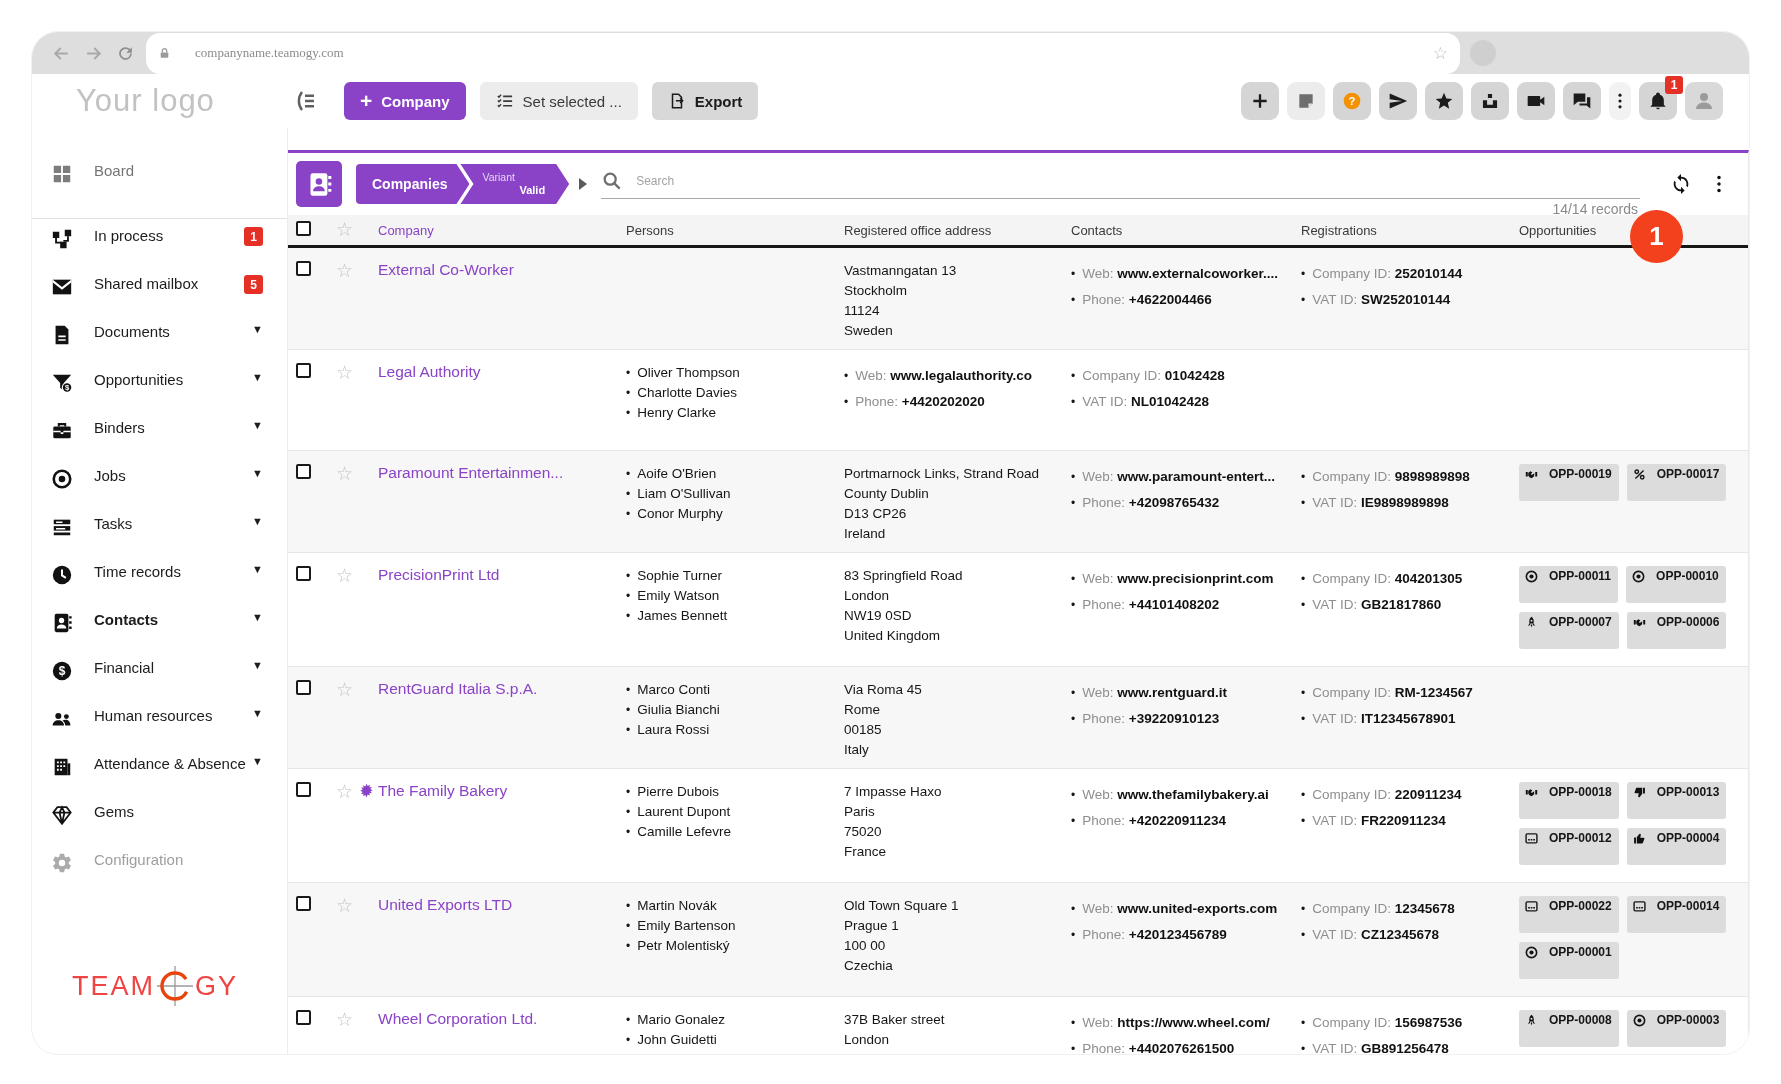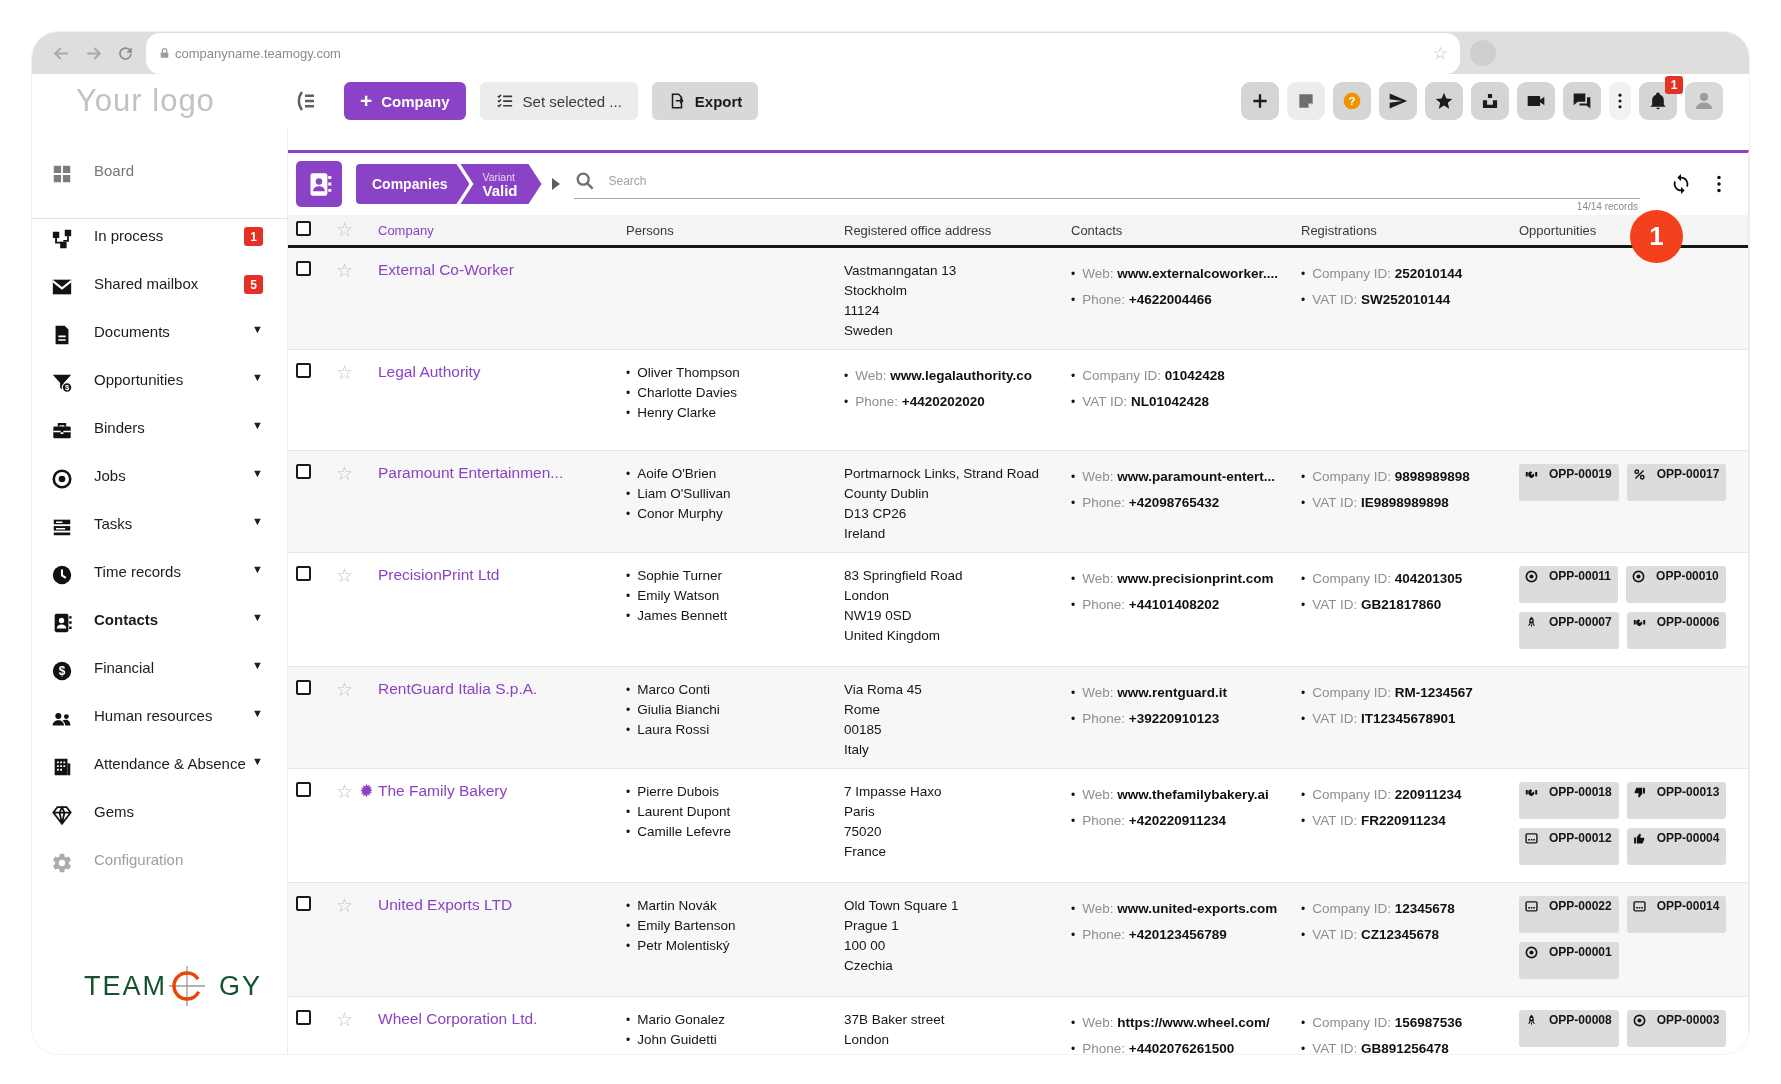--- a/index.html
+++ b/index.html
@@ -5,21 +5,21 @@
   * { box-sizing: border-box; }
   html,body { margin:0; padding:0; background:#fff; }
   body { width:1781px; height:1084px; position:relative; font-family:"Liberation Sans", sans-serif; overflow:hidden; }
   .window { position:absolute; left:32px; top:32px; width:1717px; height:1022px; border-radius:26px; overflow:hidden; background:#fff; box-shadow:0 0 0 1px #f1f1f1; }
 
   
   .chrome { height:42px; background:#DEDEDE; display:flex; align-items:center; padding:0 18px; gap:10px; }
   .nav-ic { width:22px; height:22px; display:flex; align-items:center; justify-content:center; color:#A9A9A9; }
   .nav-ic svg { width:19px; height:19px; }
   .nav-ic.reload { color:#8F8F8F; }
-  .url-pill { flex:1; max-width:1330px; height:41px; background:#fff; border-radius:14px; display:flex; align-items:center; padding:0 12px; gap:4px; }
+  .url-pill { flex:1; max-width:1330px; height:41px; background:#fff; border-radius:14px; display:flex; align-items:center; padding:0 12px; gap:24px;font-family:Liberation Serif, serif; }
   .url-pill .lock { color:#9B9B9B; display:flex; }
   .url-pill .lock svg { width:13px; height:13px; }
   .url-text { font-size:13px; color:#8C8C8C; flex:1; }
   .bm-star { color:#BDBDBD; font-size:17px; }
   .chrome-avatar { width:26px; height:26px; border-radius:50%; background:#CFCFCF; }
   .chrome-end { width:225px; }
 
   
   .app-header { height:54px; display:flex; align-items:center; padding:0 26px 0 44px; background:#fff; }
   .your-logo { width:212px; font-size:31px; font-weight:300; color:#C2C2C2; letter-spacing:1px; }
@@ -49,42 +49,42 @@
   .side-item .slabel { font-size:15px; color:#1c1c1c; }
   .side-item.active .slabel { font-weight:bold; }
   .side-item.muted .slabel { color:#757575; }
   .side-item.muted .sicon { color:#7d7d7d; }
   .side-item.disabled .slabel { color:#9E9E9E; }
   .side-item.disabled .sicon { color:#ABABAB; }
   .sbadge { margin-left:auto; min-width:19px; height:19px; padding:0 4px; background:var(--red); border-radius:3px; color:#fff; font-size:12px; font-weight:bold; display:flex; align-items:center; justify-content:center; }
   .schevron { margin-left:auto; font-size:11px; color:#1c1c1c; }
   .sdivider { border-top:1px solid #E1E1E1; margin:8px 0; }
   .teamogy { position:absolute; left:40px; bottom:46px; display:flex; align-items:center; color:#8F8F8F; }
-  .tm-txt { font-size:27px; letter-spacing:2px; color:#14532d; font-weight:400;margin-left:12px; }
+  .tm-txt { font-size:27px; letter-spacing:2px; color:#ef4444; font-weight:400; }
   .tm-o { position:relative; width:44px; height:44px; margin:0 -2px; }
   .tm-o svg { width:44px; height:44px; }
 
   
   .main { flex:1; position:relative; padding:22px 0 0 0; }
   .panel { border-top:3px solid var(--accent); border-right:1px solid #E9E9E9; height:100%; }
   .list-toolbar { height:62px; display:flex; align-items:center; padding:0 14px 0 8px; }
   .module-block { width:46px; height:46px; border-radius:5px; background:var(--accent); display:flex; align-items:center; justify-content:center; margin-right:14px; }
   .module-block svg { width:27px; height:27px; fill:#fff; }
   .crumb { background:var(--accent); color:#fff; height:40px; display:flex; flex-direction:column; justify-content:center; }
   .crumb1 { border-radius:4px 0 0 4px; padding:0 22px 0 16px; clip-path:polygon(0 0, calc(100% - 13px) 0, 100% 50%, calc(100% - 13px) 100%, 0 100%); font-size:14px; font-weight:bold; }
   .crumb2 { margin-left:-9px; padding:0 24px 0 22px; clip-path:polygon(0 0, calc(100% - 13px) 0, 100% 50%, calc(100% - 13px) 100%, 0 100%, 13px 50%); }
   .crumb2 .v-label { font-size:10.5px; color:rgba(255,255,255,.78); line-height:12px; }
-  .crumb2 .v-value { font-size:15px; font-weight:bold; line-height:15px; }
+  .crumb2 .v-value { font-size:11px; font-weight:bold; line-height:15px;margin-left:37px; }
   .crumb-caret { width:0; height:0; border-left:8px solid #5B5B5B; border-top:6px solid transparent; border-bottom:6px solid transparent; margin:0 14px 0 10px; }
   .search-wrap { flex:1; position:relative; display:flex; align-items:center; gap:12px; border-bottom:1px solid #A9A9A9; height:36px; margin-right:18px; margin-top:-6px; }
   .search-wrap .mag { color:#6E6E6E; display:flex; }
   .search-wrap .mag svg { width:21px; height:21px; }
   .search-input { border:none; outline:none; background:transparent; font-size:12px; color:#333; flex:1; font-family:inherit; }
   .search-input::placeholder { color:#A2A2A2; }
-  .records { position:absolute; right:2px; top:38px; font-size:10px; color:#8A8A8A; }
+  .records { position:absolute; right:2px; top:38px; font-size:14px; color:#8A8A8A; }
   .tb-ic { width:30px; height:30px; display:flex; align-items:center; justify-content:center; color:#111; margin-left:8px; }
   .tb-ic svg { width:22px; height:22px; fill:currentColor; }
 
   
   .grid { display:grid; grid-template-columns:40px 42px 248px 218px 227px 230px 218px 1fr; padding-left:8px; }
   .thead { background:#F4F4F4; height:33px; align-items:center; border-bottom:3px solid #161616; }
   .hcell { font-size:13px; color:#3A3A3A; }
   .hcell.accent { color:var(--accent); }
   .cb { width:15px; height:15px; border:2px solid #1a1a1a; border-radius:2px; background:#fff; display:inline-block; }
   .star { font-size:19px; color:#C2C2C2; line-height:1; }

